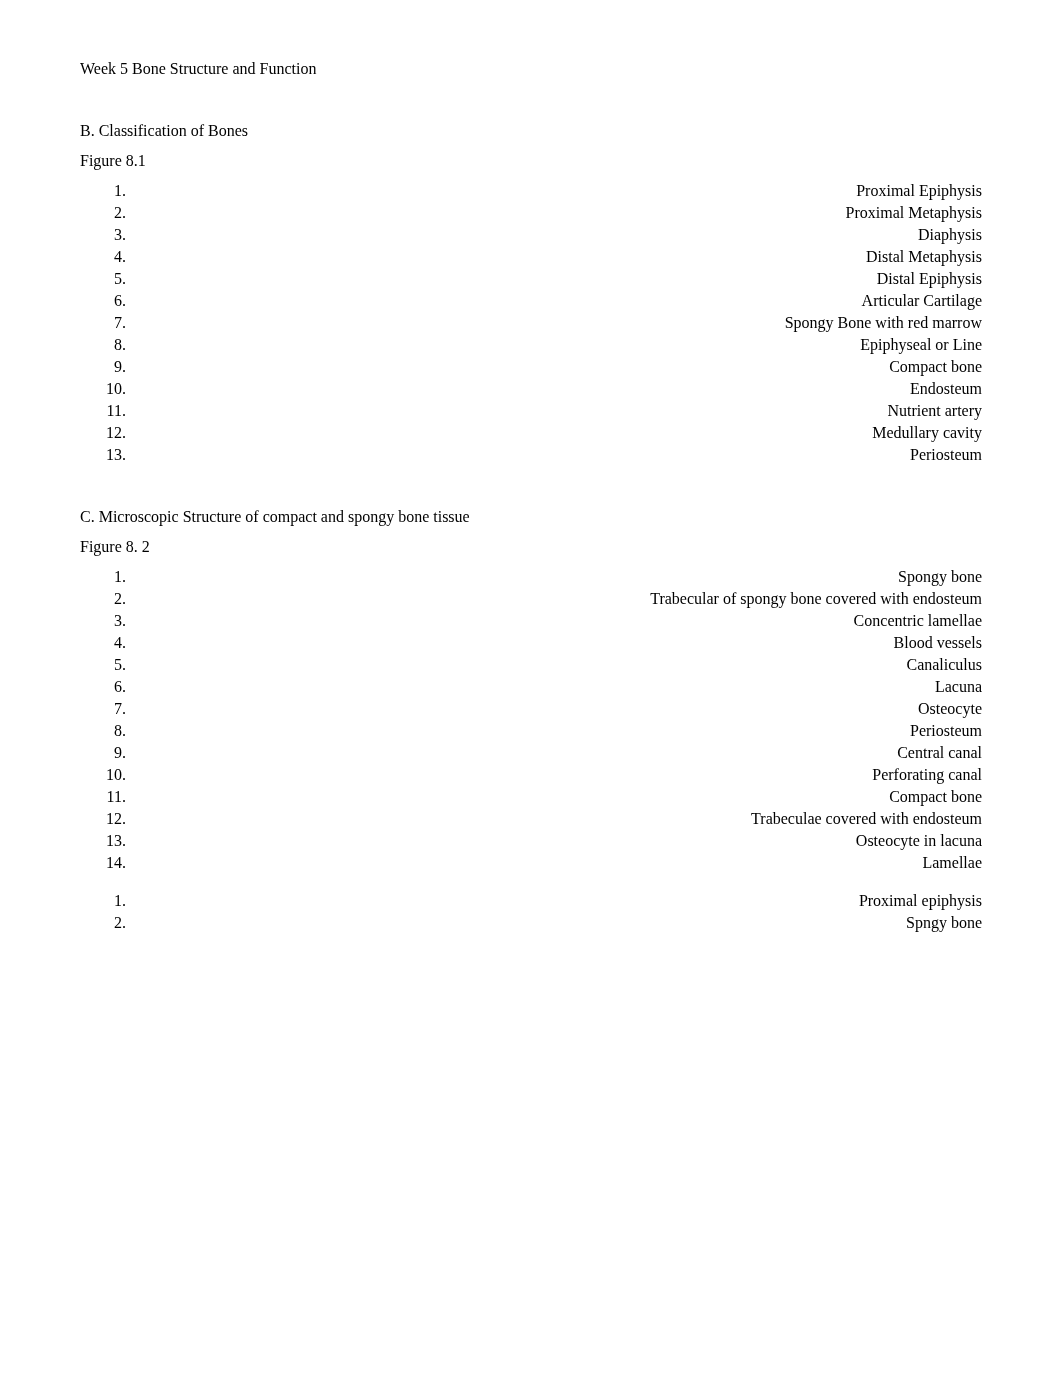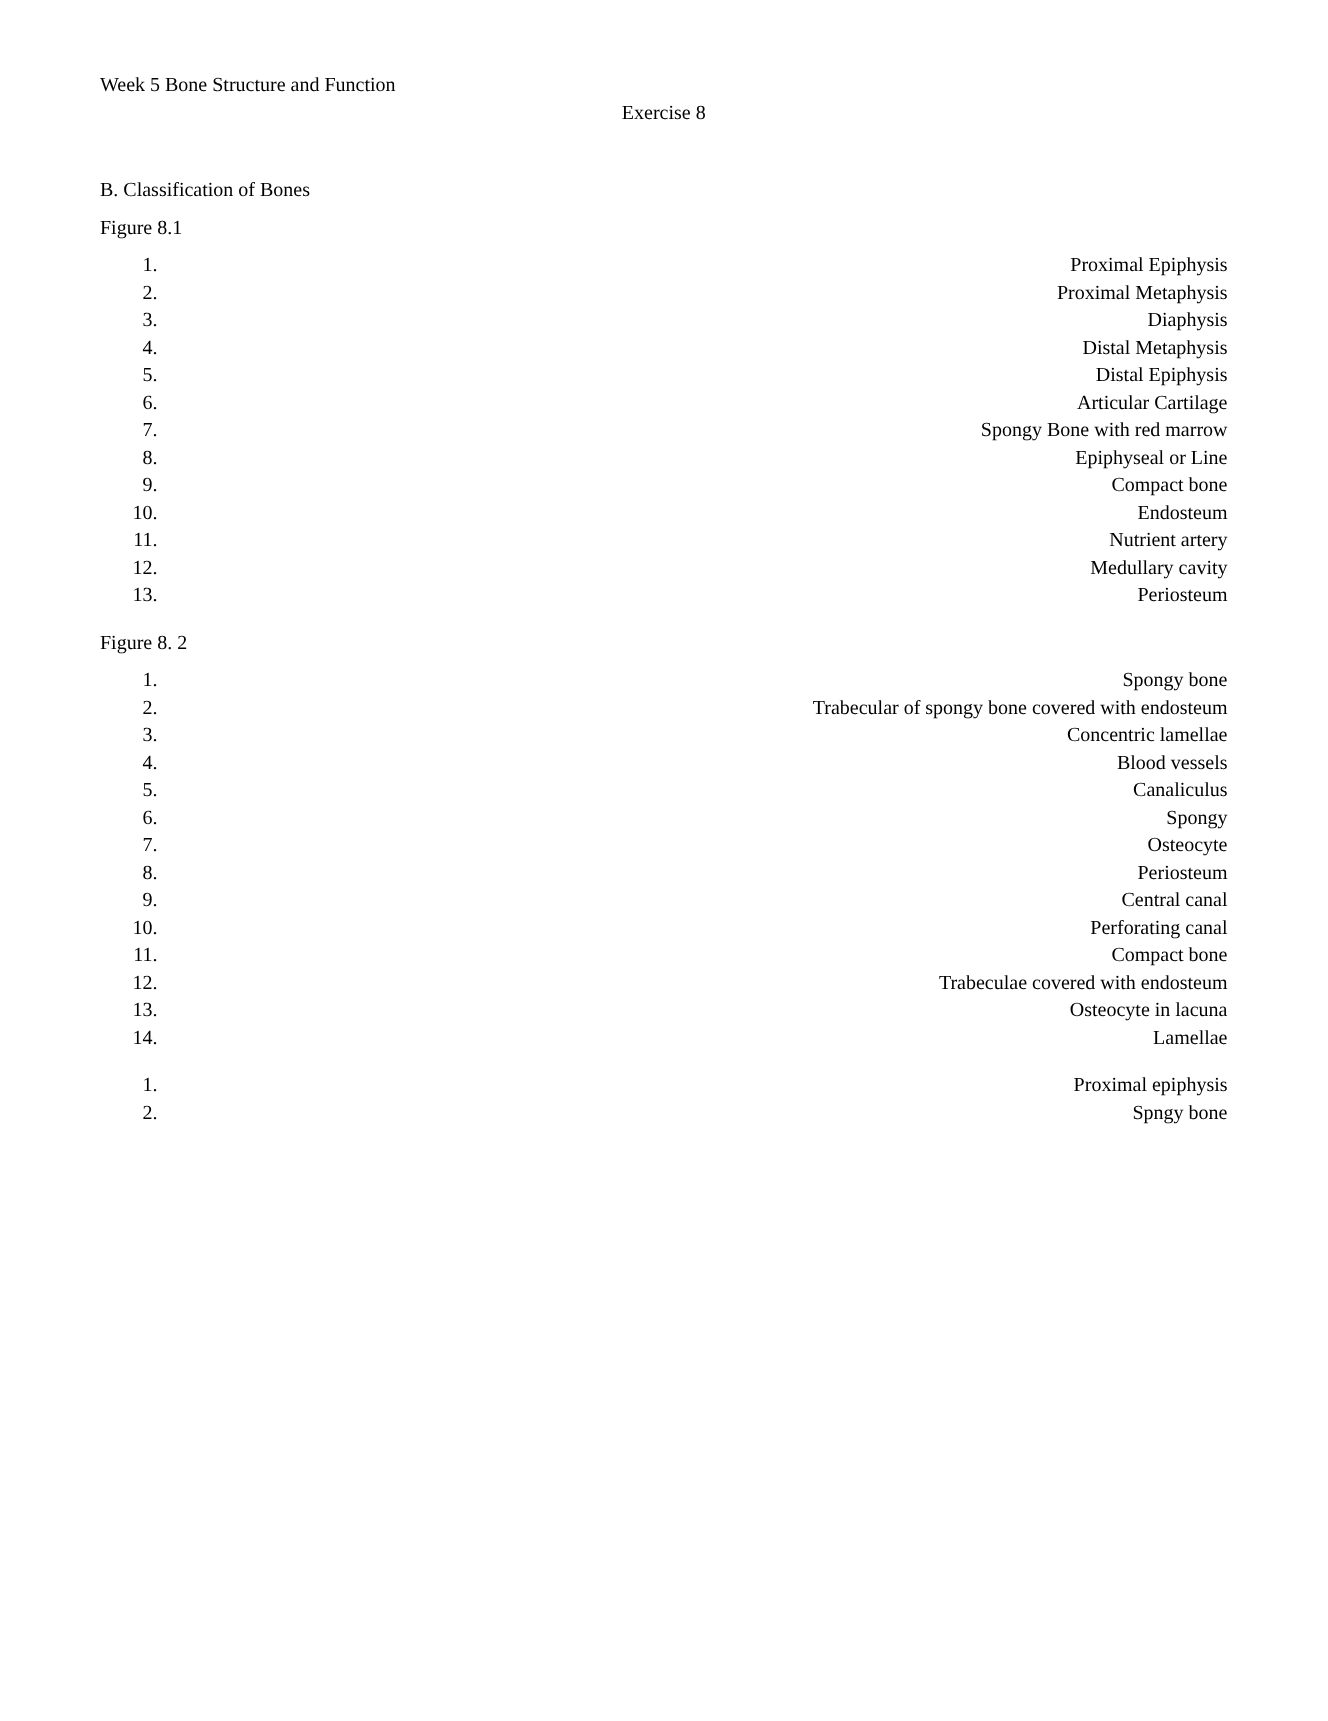--- a/index.html
+++ b/index.html
@@ -57,21 +57,20 @@
     .section-block {
       margin-bottom: 16px;
     }
   </style>
 </head>
 <body>
 
 <div>
 
   <div class="page-title">Week 5 Bone Structure and Function</div>
-  <div class="exercise-title">Exercise 8</div>
 
   <div class="section-block">
     <div class="section-heading">B. Classification of Bones</div>
 
     <div>
       <div class="figure-label">Figure 8.1</div>
       <ol>
         <li>Proximal Epiphysis</li>
         <li>Proximal Metaphysis</li>
         <li>Diaphysis</li>
@@ -83,30 +82,31 @@
         <li>Compact bone</li>
         <li>Endosteum</li>
         <li>Nutrient artery</li>
         <li>Medullary cavity</li>
         <li>Periosteum</li>
       </ol>
     </div>
   </div>
 
   <div class="section-block">
+    <div class="section-heading">C. Microscopic Structure of compact and spongy bone tissue</div>
 
     <div>
       <div class="figure-label">Figure 8. 2</div>
       <ol>
         <li>Spongy bone</li>
         <li>Trabecular of spongy bone covered with endosteum</li>
         <li>Concentric lamellae</li>
         <li>Blood vessels</li>
         <li>Canaliculus</li>
-        <li>Spongy</li>
+        <li>Lacuna</li>
         <li>Osteocyte</li>
         <li>Periosteum</li>
         <li>Central canal</li>
         <li>Perforating canal</li>
         <li>Compact bone</li>
         <li>Trabeculae covered with endosteum</li>
         <li>Osteocyte in lacuna</li>
         <li>Lamellae</li>
       </ol>
     </div>

